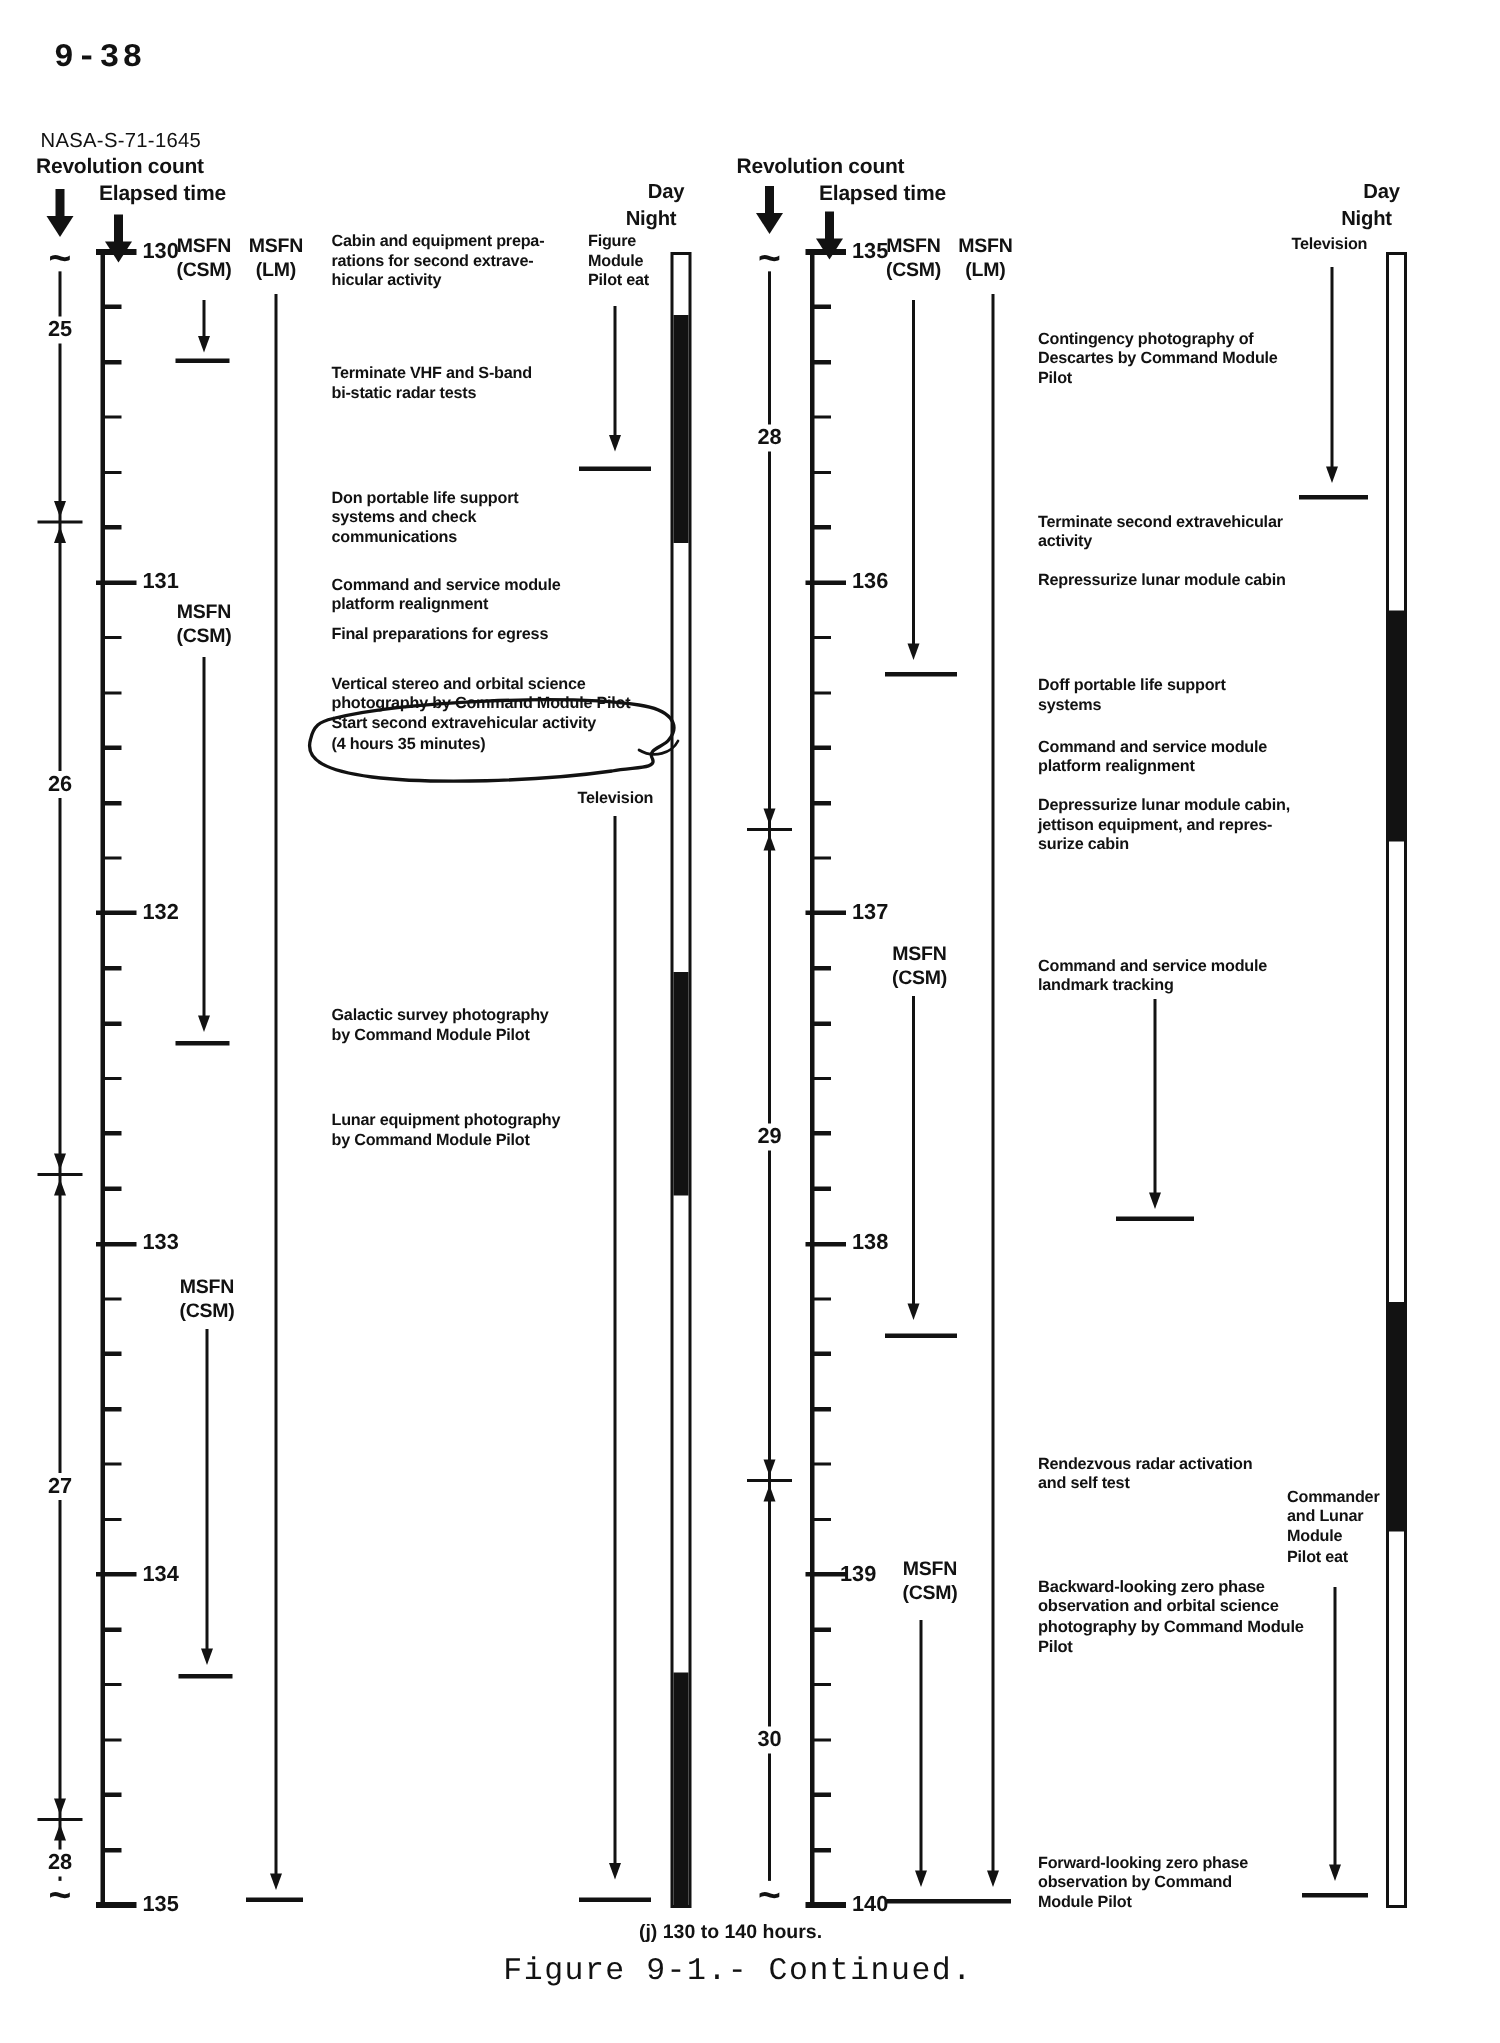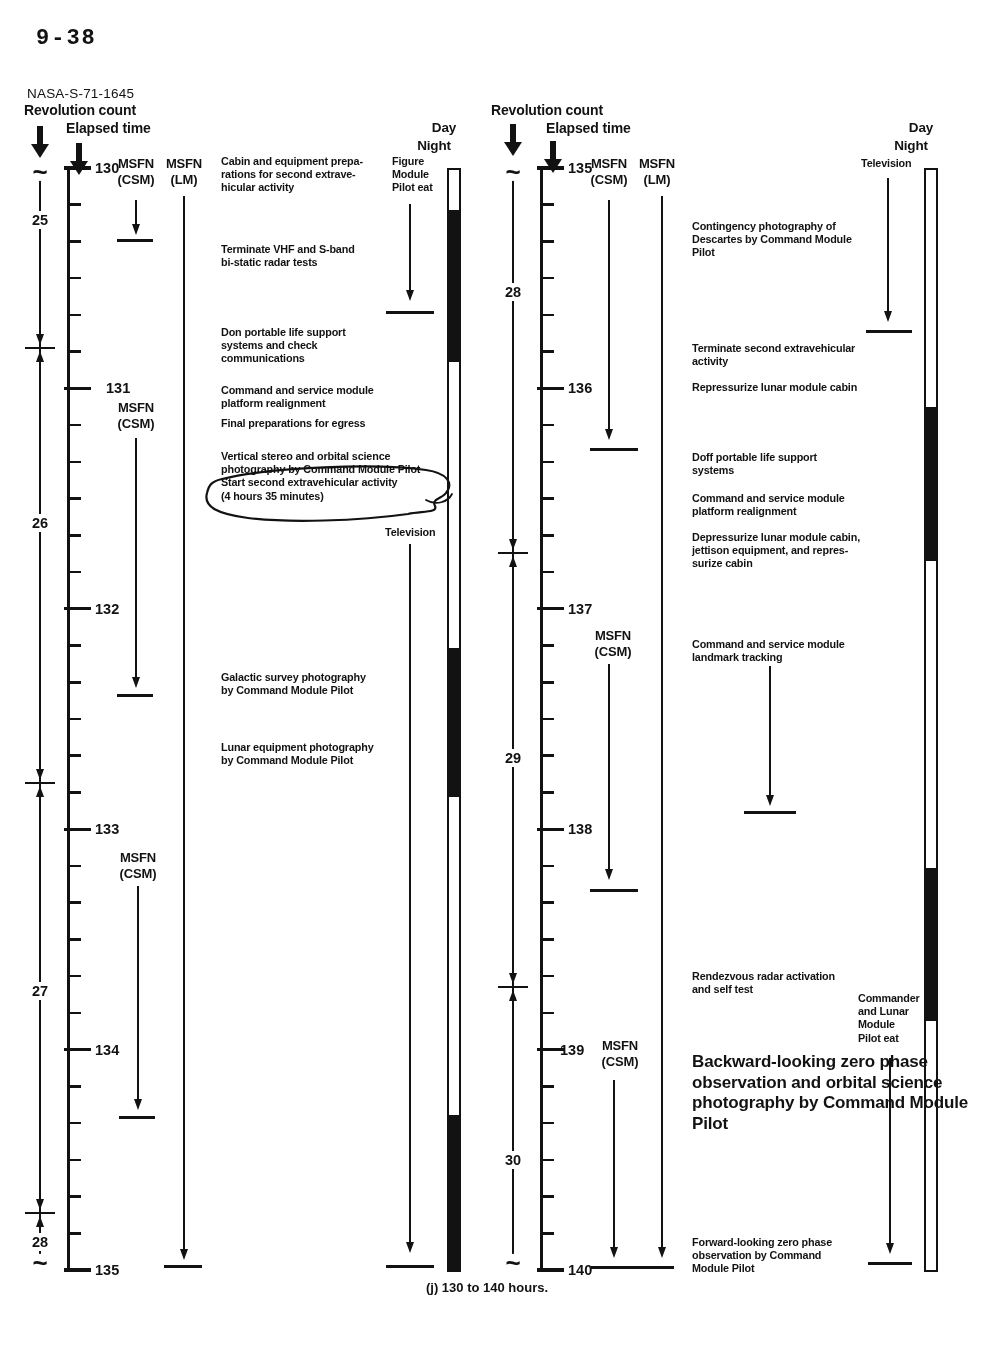--- a/index.html
+++ b/index.html
@@ -43,21 +43,21 @@
   <div id="figure">
       <div class="vl" style="left: 66.5px; top: 168px; height: 1102px; width: 3px;"></div>
       <div class="hl" style="left: 64px; top: 166.4px; width: 27px; height: 3.2px;"></div>
       <div class="hour" style="left: 95px; top: 168px;">130</div>
       <div class="hl" style="left: 68px; top: 203.433px; width: 13px;"></div>
       <div class="hl" style="left: 68px; top: 240.167px; width: 13px;"></div>
       <div class="hl" style="left: 68px; top: 276.9px; width: 13px;"></div>
       <div class="hl" style="left: 68px; top: 313.633px; width: 13px;"></div>
       <div class="hl" style="left: 68px; top: 350.367px; width: 13px;"></div>
       <div class="hl" style="left: 64px; top: 386.8px; width: 27px; height: 3.2px;"></div>
-      <div class="hour" style="left: 95px; top: 388.4px; margin-left: 11px;">131</div>
+      <div class="hour" style="left: 95px; top: 388.4px;">131</div>
       <div class="hl" style="left: 68px; top: 423.833px; width: 13px;"></div>
       <div class="hl" style="left: 68px; top: 460.567px; width: 13px;"></div>
       <div class="hl" style="left: 68px; top: 497.3px; width: 13px;"></div>
       <div class="hl" style="left: 68px; top: 534.033px; width: 13px;"></div>
       <div class="hl" style="left: 68px; top: 570.767px; width: 13px;"></div>
       <div class="hl" style="left: 64px; top: 607.2px; width: 27px; height: 3.2px;"></div>
       <div class="hour" style="left: 95px; top: 608.8px; text-align: center;">132</div>
       <div class="hl" style="left: 68px; top: 644.233px; width: 13px;"></div>
       <div class="hl" style="left: 68px; top: 680.967px; width: 13px;"></div>
       <div class="hl" style="left: 68px; top: 717.7px; width: 13px;"></div>
@@ -262,30 +262,31 @@
       <div class="t" style="left: 692px; top: 638px; font-size: 10.8px;">Command and service module
 landmark tracking</div>
       <div class="t" style="left: 692px; top: 970px; font-size: 10.8px;">Rendezvous radar activation
 and self test</div>
       <div class="t" style="left: 858px; top: 992px; font-size: 10.8px;">Commander
 and Lunar
 Module
 Pilot eat</div>
       <div class="t c" style="left: 620px; top: 1038px; font-size: 13px;">MSFN
 (CSM)</div>
-      <div class="t" style="left: 692px; top: 1052px; font-size: 17px;">Backward-looking zero phase
+      <div class="t" style="left: 692px; top: 1052px; font-size: 11px;">Backward-looking zero phase
 observation and orbital science
 photography by Command Module
 Pilot</div>
       <div class="t" style="left: 692px; top: 1236px; font-size: 10.8px;">Forward-looking zero phase
 observation by Command
 Module Pilot</div>
     </div>
 
   <svg id="hand-circle" width="258" height="66" viewBox="0 0 258 66">
     <path d="M22,17 C70,5 178,1 226,8 C247,11 254,21 246,31 C243,36 231,37 235,44
              C238,51 222,49 208,52 C158,59 88,61 48,56 C18,52 3,45 7,31
              C9,22 13,19 22,17" fill="none" stroke="#121212" stroke-width="2.2" stroke-linecap="round"></path>
     <path d="M226,38 C236,44 248,40 252,32" fill="none" stroke="#121212" stroke-width="1.8" stroke-linecap="round"></path>
   </svg>
 
   <div id="subcaption">(j)  130 to 140 hours.</div>
+  <div id="figure-caption" class="mono">Figure 9-1.- Continued.</div>
 </div>
 
 </body></html>

